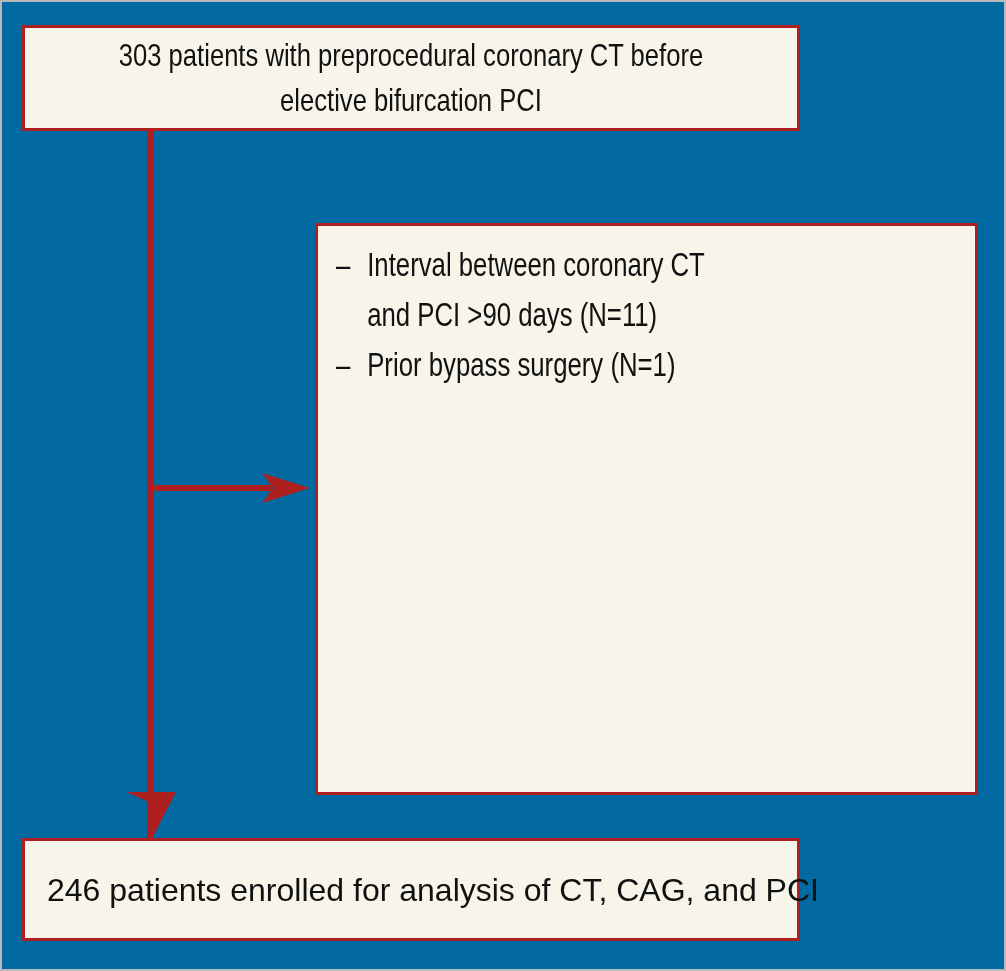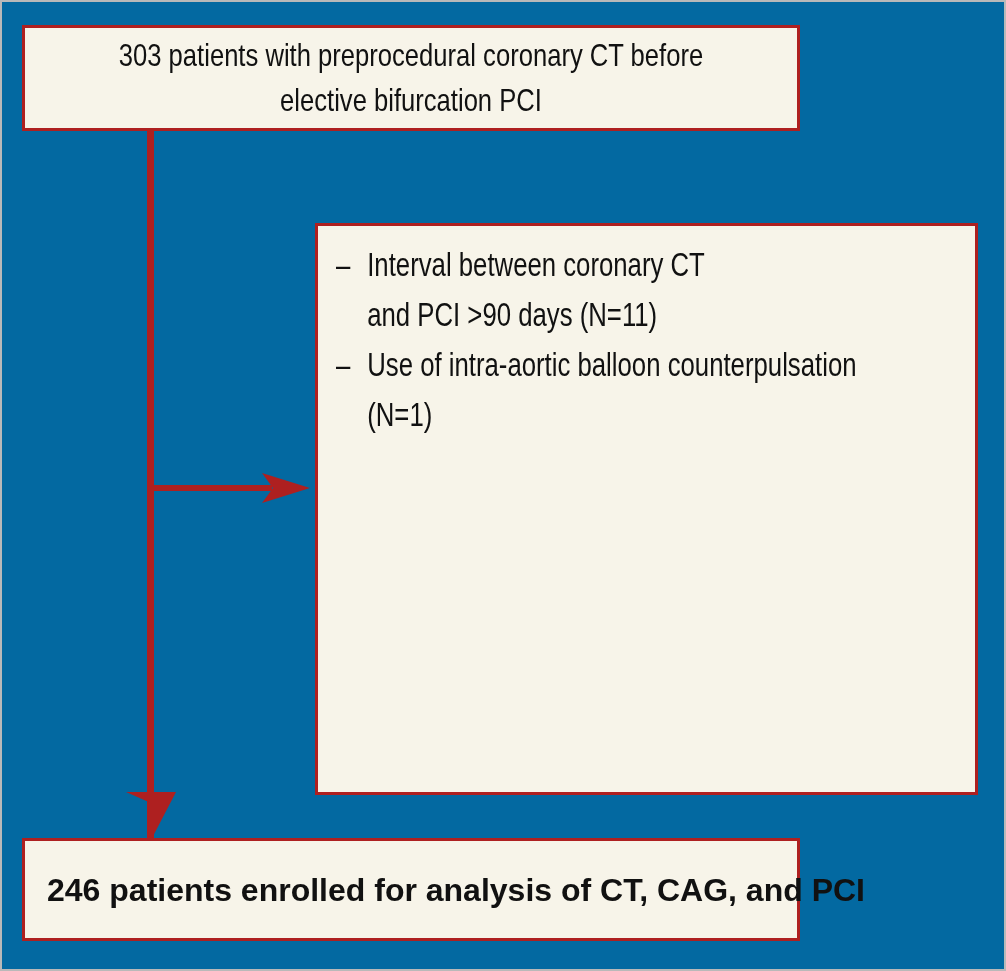--- a/index.html
+++ b/index.html
@@ -109,21 +109,20 @@
   .excl-line.cont {
     padding-left: 40px;
   }
 
   
   #box-bottom {
     left: 22px;
     top: 838px;
     width: 778px;
     height: 103px;
-    font-weight: bold;
   }
   #box-bottom .inner {
     position: absolute;
     left: 22px;
     right: 8px;
     top: 50%;
     transform: translateY(-50%);
   }
 
   
@@ -184,28 +183,27 @@
   <div class="flow-box" id="box-exclusions">
     <div class="inner">
 
       <div class="excl-item">
         <span class="excl-line"><span class="dash">–</span><span>Interval between coronary CT</span></span>
         <span class="excl-line cont">and PCI &gt;90 days (N=11)</span>
       </div>
 
 
 
-
-
-
-
       <div class="excl-item">
-        <span class="excl-line"><span class="dash">–</span><span>Use of intra-aortic balloon counterpulsation</span></span>
-        <span class="excl-line cont">(N=1)</span>
+        <span class="excl-line"><span class="dash">–</span><span>Prior bypass surgery (N=1)</span></span>
       </div>
+
+
+
+
 
     </div>
   </div>
 
   <div class="flow-box" id="box-bottom">
     <div class="inner">
       <span class="box-text">246 patients enrolled for analysis of CT, CAG, and PCI</span>
     </div>
   </div>
 

